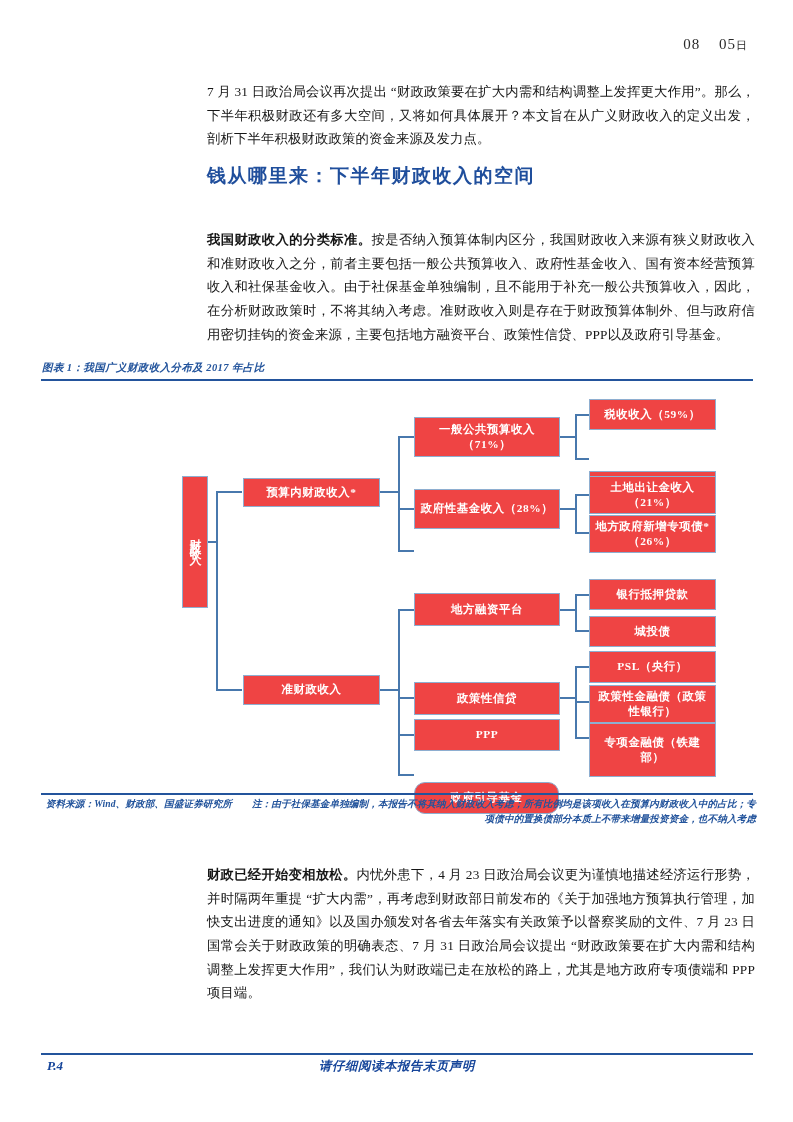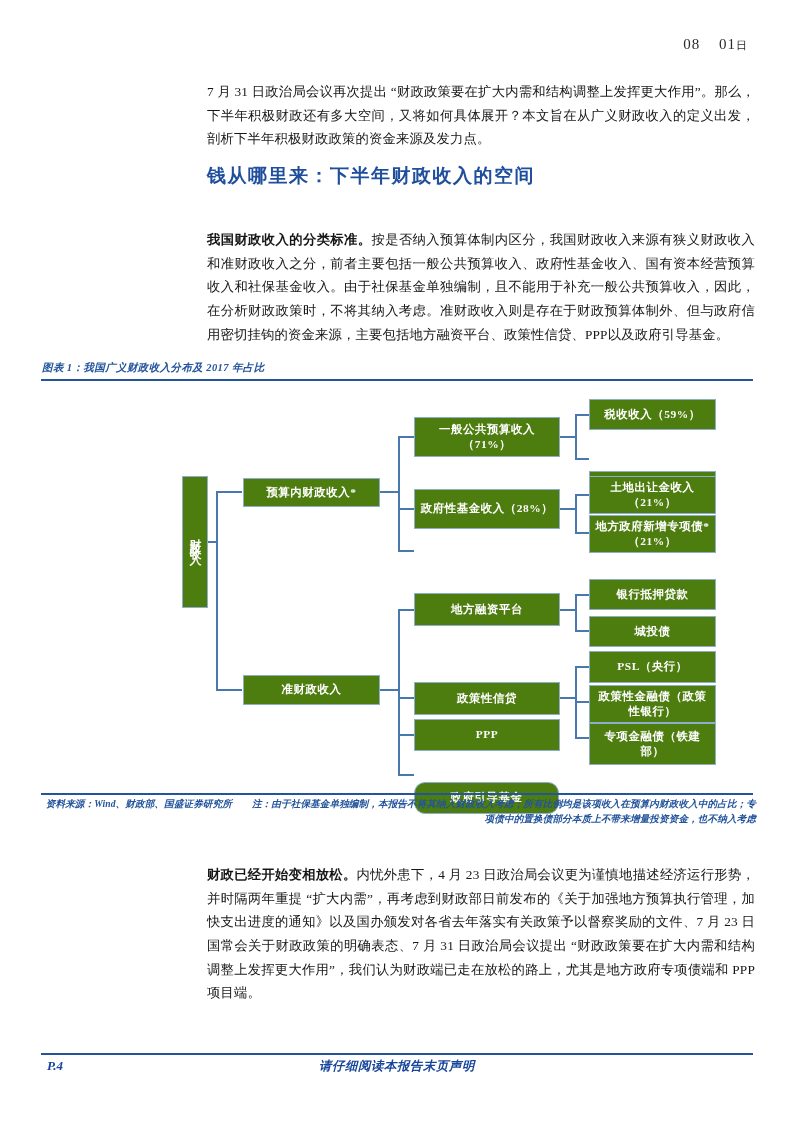--- a/index.html
+++ b/index.html
@@ -88,21 +88,21 @@
   #diagram {
     position: absolute;
     left: 41px;
     top: 382px;
     width: 712px;
     height: 412px;
   }
   #diagram svg { position: absolute; left: 0; top: 0; }
   .node {
     position: absolute;
-    background: #4d7c0f;
+    background: #ef4444;
     color: #ffffff;
     font-family: "Liberation Serif", "DejaVu Serif", serif;
     font-weight: bold;
     font-size: 11.4px;
     line-height: 1.32;
     display: flex;
     align-items: center;
     justify-content: center;
     text-align: center;
     letter-spacing: 0.6px;
@@ -170,21 +170,21 @@
     text-align: center;
     font-size: 12.4px;
     letter-spacing: 0.6px;
   }
 </style>
 </head>
 <body>
 
 <div class="page-header">
   <span class="hd-seg">08</span>
-  <span class="hd-seg">01</span><span class="hd-small">日</span>
+  <span class="hd-seg">05</span><span class="hd-small">日</span>
 </div>
 
 <div class="content" style="top:80px;">
   <p class="body-text">7 月 31 日政治局会议再次提出 “财政政策要在扩大内需和结构调整上发挥更大作用”。那么，下半年积极财政还有多大空间，又将如何具体展开？本文旨在从广义财政收入的定义出发，剖析下半年积极财政政策的资金来源及发力点。</p>
 </div>
 
 <div class="section-heading">钱从哪里来：下半年财政收入的空间</div>
 
 <div class="content" style="top:228px;">
   <p class="body-text"><span class="bold">我国财政收入的分类标准。</span><span>按是否纳入预算体制内区分，我国财政收入来源有狭义财政收入和准财政收入之分，前者主要包括一般公共预算收入、政府性基金收入、国有资本经营预算收入和社保基金收入。由于社保基金单独编制，且不能用于补充一般公共预算收入，因此，在分析财政政策时，不将其纳入考虑。准财政收入则是存在于财政预算体制外、但与政府信用密切挂钩的资金来源，主要包括地方融资平台、政策性信贷、PPP以及政府引导基金。</span></p>
@@ -234,28 +234,28 @@
 
   <div class="node" style="left:373px; top:211px; width:146px; height:33px;">地方融资平台</div>
   <div class="node" style="left:373px; top:300px; width:146px; height:33px;">政策性信贷</div>
   <div class="node" style="left:373px; top:337px; width:146px; height:32px;">PPP</div>
   <div class="node" style="left:373px; top:400px; width:145px; height:32px;border-radius:11px;">政府引导基金</div>
 
   <div class="node" style="left:548px; top:17px; width:127px; height:31px;">税收收入（59%）</div>
   <div class="node" style="left:548px; top:61px; width:127px; height:38px;margin-top:28px;">非税收入（12%）</div>
 
   <div class="node" style="left:548px; top:94px; width:127px; height:38px;">土地出让金收入（21%）</div>
-  <div class="node" style="left:548px; top:133px; width:127px; height:38px;">地方政府新增专项债*（21%）</div>
+  <div class="node" style="left:548px; top:133px; width:127px; height:38px;">地方政府新增专项债*（26%）</div>
 
   <div class="node" style="left:548px; top:197px; width:127px; height:31px;">银行抵押贷款</div>
   <div class="node" style="left:548px; top:234px; width:127px; height:31px;">城投债</div>
 
   <div class="node" style="left:548px; top:269px; width:127px; height:32px;">PSL（央行）</div>
   <div class="node" style="left:548px; top:303px; width:127px; height:38px;">政策性金融债（政策性银行）</div>
-  <div class="node" style="left:548px; top:341px; width:127px; height:42px;">专项金融债（铁建部）</div>
+  <div class="node" style="left:548px; top:341px; width:127px; height:54px;">专项金融债（铁建部）</div>
 </div>
 
 <div class="src-rule"></div>
 <div class="src-note">
   <span>资料来源：Wind、财政部、国盛证券研究所</span><span class="gap"></span><span>注：由于社保基金单独编制，本报告不将其纳入财政收入考虑；所有比例均是该项收入在预算内财政收入中的占比；专项债中的置换债部分本质上不带来增量投资资金，也不纳入考虑</span>
 </div>
 
 <div class="content" style="top:863px;">
   <p class="body-text"><span class="bold">财政已经开始变相放松。</span><span>内忧外患下，4 月 23 日政治局会议更为谨慎地描述经济运行形势，并时隔两年重提 “扩大内需”，再考虑到财政部日前发布的《关于加强地方预算执行管理，加快支出进度的通知》以及国办颁发对各省去年落实有关政策予以督察奖励的文件、7 月 23 日国常会关于财政政策的明确表态、7 月 31 日政治局会议提出 “财政政策要在扩大内需和结构调整上发挥更大作用”，我们认为财政端已走在放松的路上，尤其是地方政府专项债端和 PPP 项目端。</span></p>
 </div>

